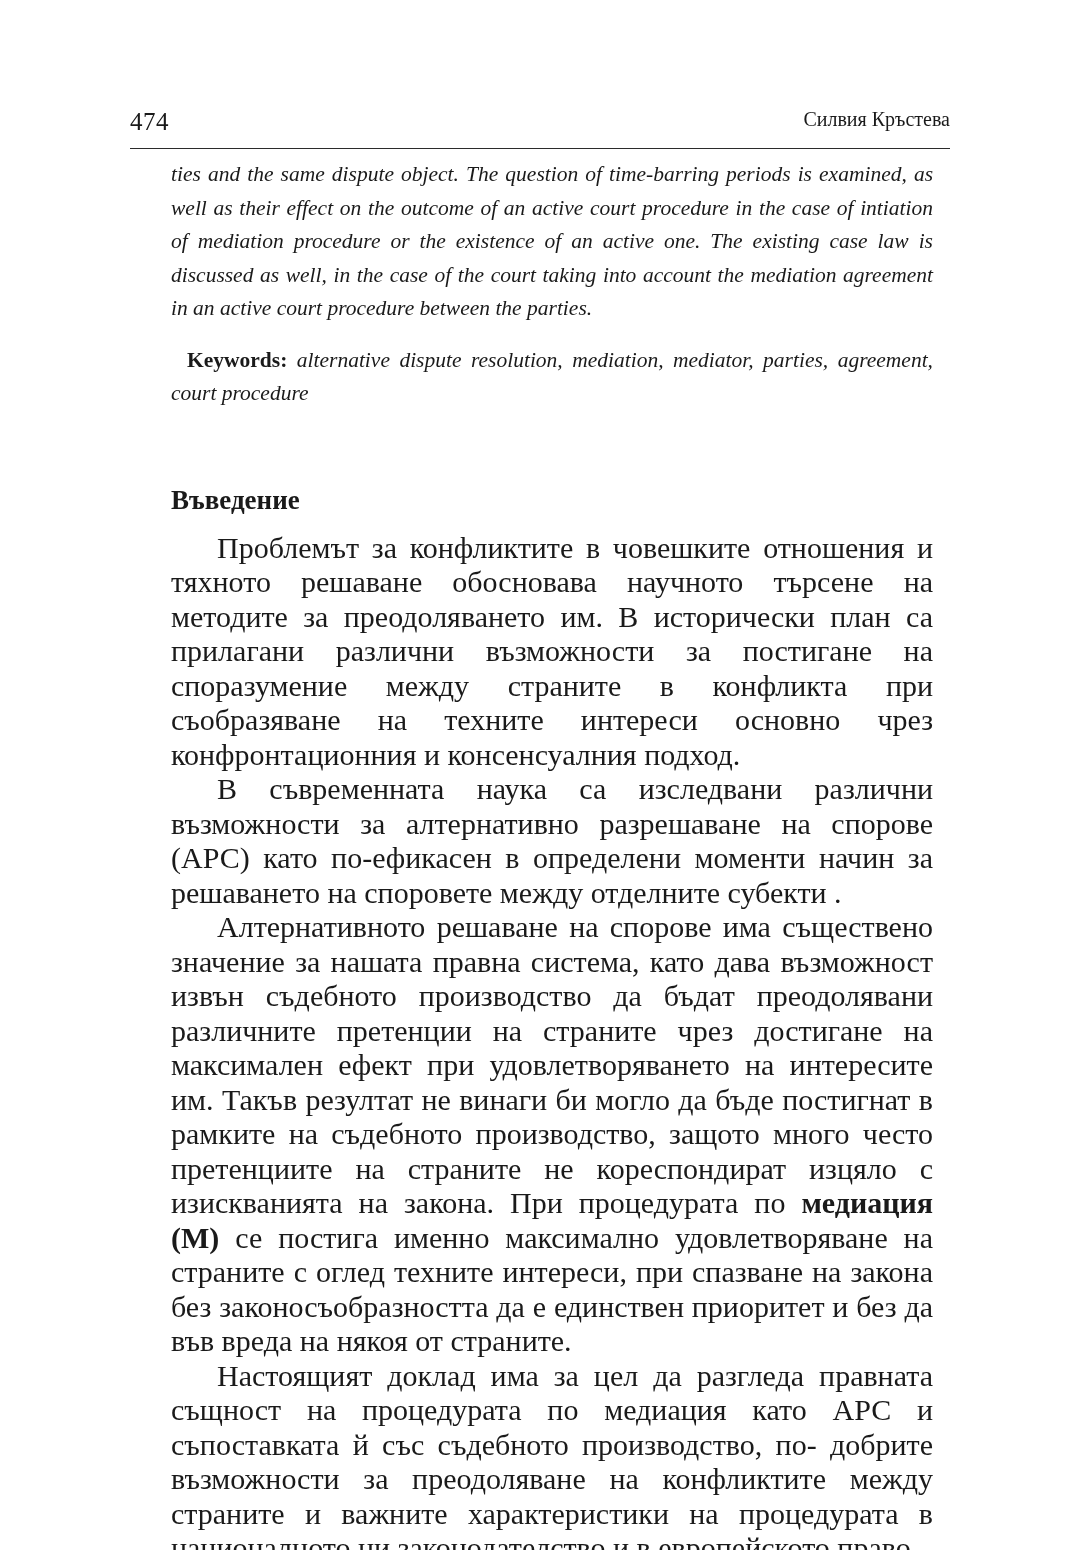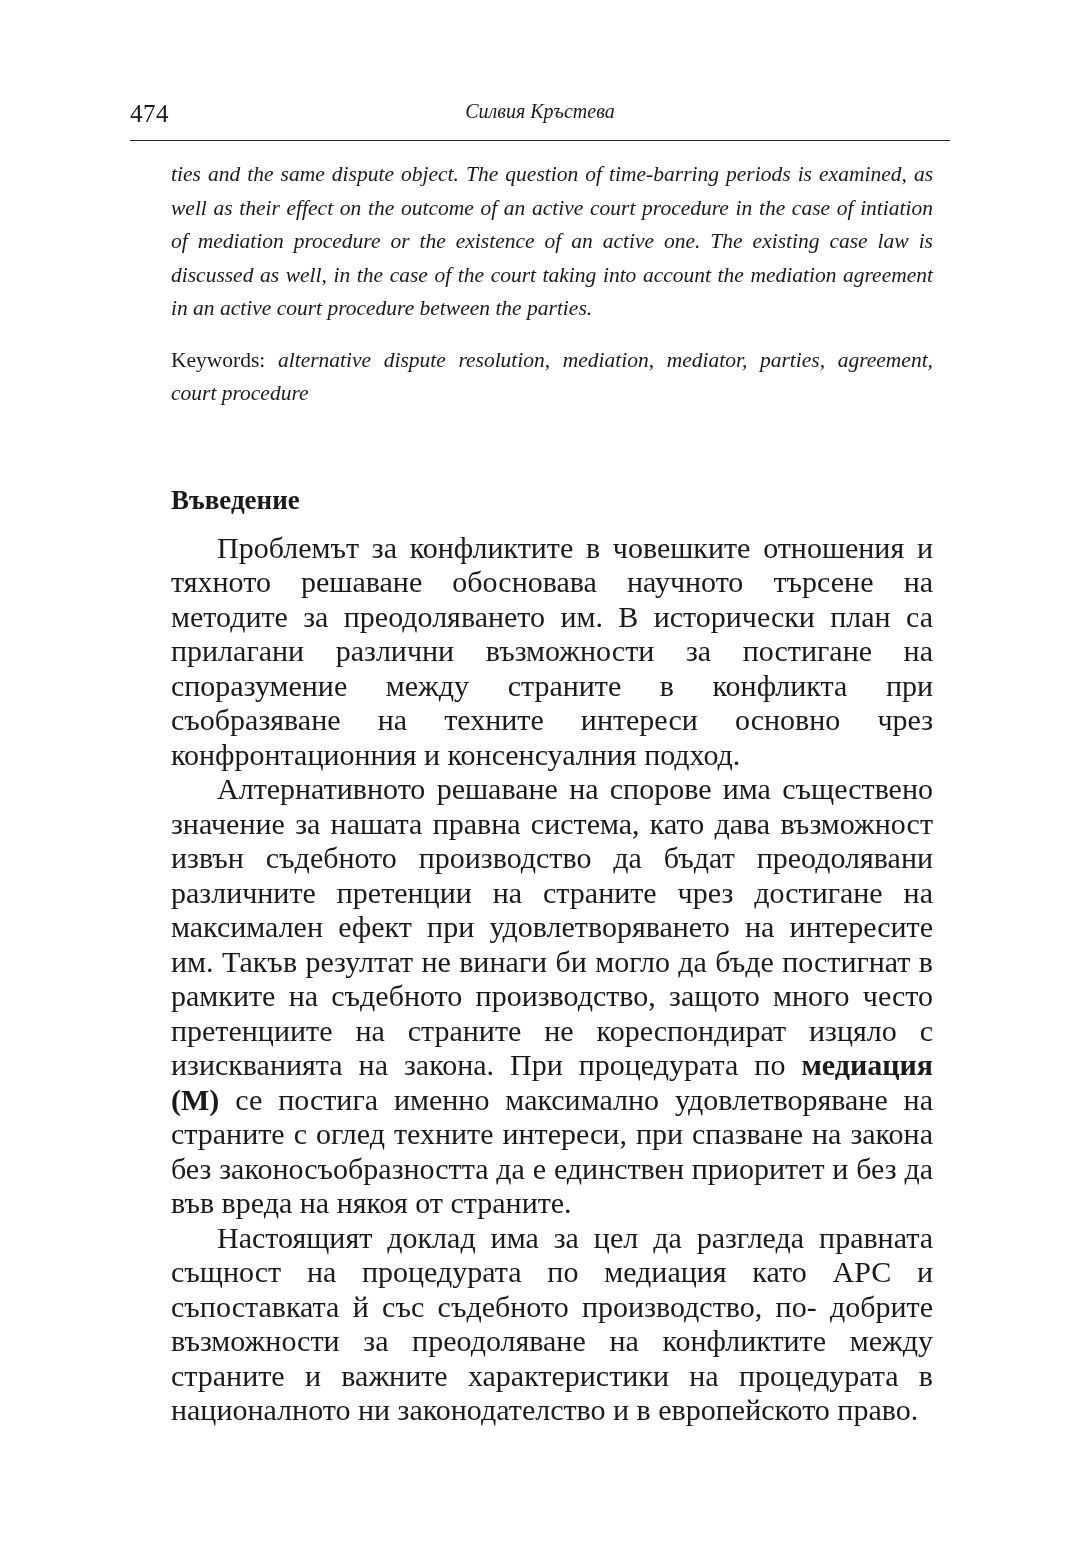--- a/index.html
+++ b/index.html
@@ -16,41 +16,40 @@
   }
   .page {
     position: relative;
     width: 1080px;
     height: 1550px;
     box-sizing: border-box;
     padding: 0;
   }
   .header {
     position: absolute;
-    top: 100px;
+    top: 108px;
     left: 130px;
     width: 820px;
     display: flex;
     align-items: baseline;
     justify-content: flex-start;
     border-bottom: 1.4px solid #2b2b2b;
     padding-bottom: 12px;
   }
   .folio {
     font-size: 25px;
     letter-spacing: 0.5px;
     color: #1a1a1a;
     font-family: "Liberation Serif", serif;
   }
   .running-title {
     position: absolute;
     left: 0;
     width: 100%;
-    text-align: center;
-    font-style: italic;
+    text-align: right;
     font-size: 20px;
     color: #1a1a1a;
   }
   .content {
     position: absolute;
     top: 150px;
     left: 171px;
     width: 762px;
   }
   .abstract {
@@ -66,21 +65,22 @@
   }
   .keywords {
     font-size: 21.5px;
     line-height: 33.5px;
     text-align: justify;
     margin: 0;
     font-style: italic;
   }
   .keywords b {
     font-style: normal;
-    font-weight: normal;
+    font-weight: bold;
+    margin-left: 16px;
   }
   .section-title {
     font-size: 27px;
     font-weight: bold;
     margin: 72px 0 14px 0;
     line-height: 34px;
   }
   .body-par {
     font-size: 30px;
     line-height: 34.5px;
@@ -105,17 +105,18 @@
 
   <div class="content">
 
     <p class="abstract first">ties and the same dispute object. The question of time-barring periods is examined, as well as their effect on the outcome of an active court procedure in the case of intiation of mediation procedure or the existence of an active one. The existing case law is discussed as well, in the case of the court taking into account the mediation agreement in an active court procedure between the parties.</p>
 
     <p class="keywords"><b>Keywords:</b><span> alternative dispute resolution, mediation, mediator, parties, agreement, court procedure</span></p>
 
     <h2 class="section-title">Въведение</h2>
 
     <p class="body-par">Проблемът за конфликтите в човешките отношения и тяхното решаване обосновава научното търсене на методите за преодоляването им. В исторически план са прилагани различни възможности за постигане на споразумение между страните в конфликта при съобразяване на техните интереси основно чрез конфронтационния и консенсуалния подход.</p>
+    <p class="body-par">В съвременната наука са изследвани различни възможности за алтернативно разрешаване на спорове (АРС) като по-ефикасен в определени моменти начин за решаването на споровете между отделните субекти .</p>
     <p class="body-par"><span>Алтернативното решаване на спорове има съществено значение за нашата правна система, като дава възможност извън съдебното производство да бъдат преодолявани различните претенции на страните чрез достигане на максимален ефект при удовлетворяването на интересите им. Такъв резултат не винаги би могло да бъде постигнат в рамките на съдебното производство, защото много често претенциите на страните не кореспондират изцяло с изискванията на закона. При процедурата по </span><b>медиация (М)</b><span> се постига именно максимално удовлетворяване на страните с оглед техните интереси, при спазване на закона без законосъобразността да е единствен приоритет и без да във вреда на някоя от страните.</span></p>
     <p class="body-par">Настоящият доклад има за цел да разгледа правната същност на процедурата по медиация като АРС и съпоставката й със съдебното производство, по- добрите възможности за преодоляване на конфликтите между страните и важните характеристики на процедурата в националното ни законодателство и в европейското право.</p>
 
   </div>
 </div>
 
 </body></html>

